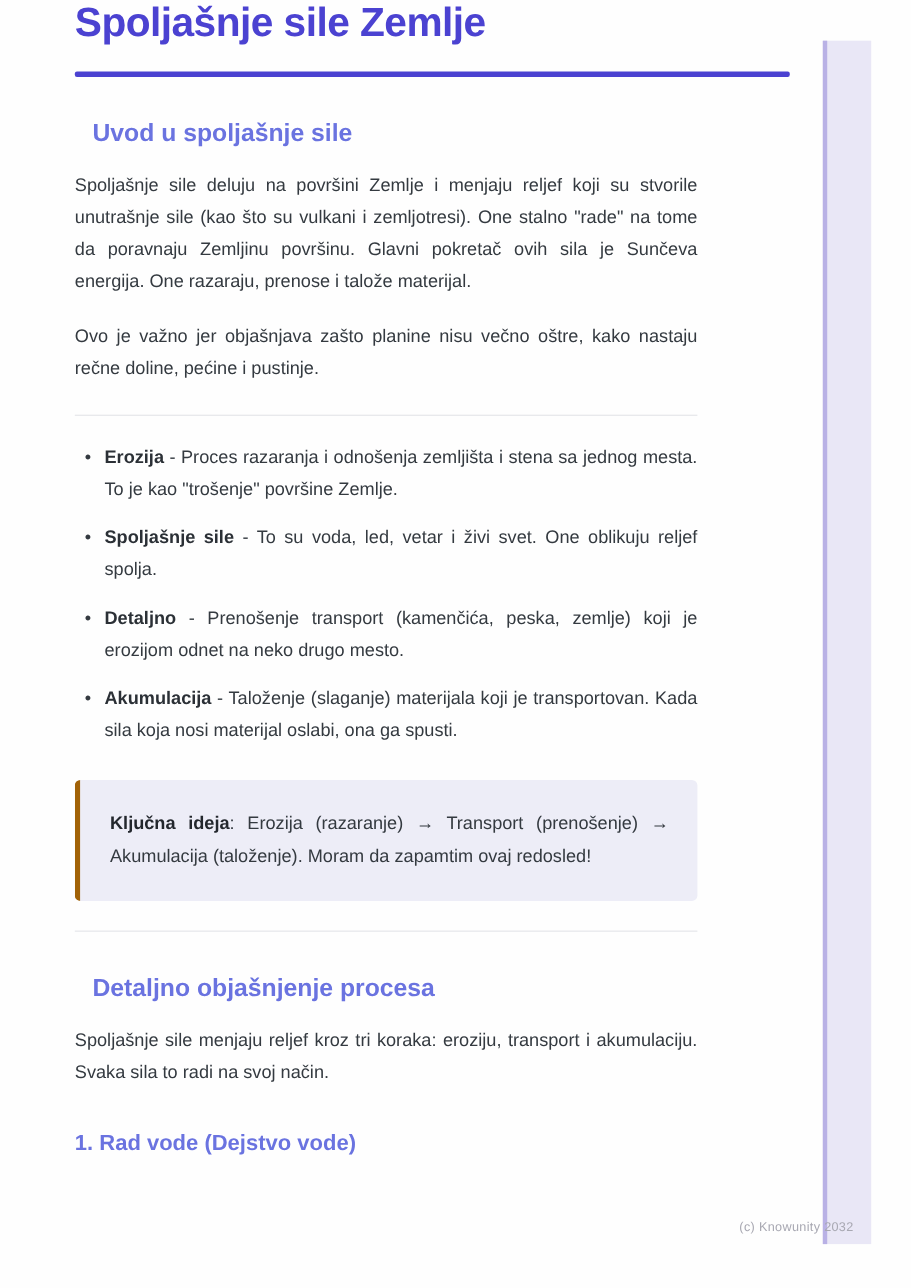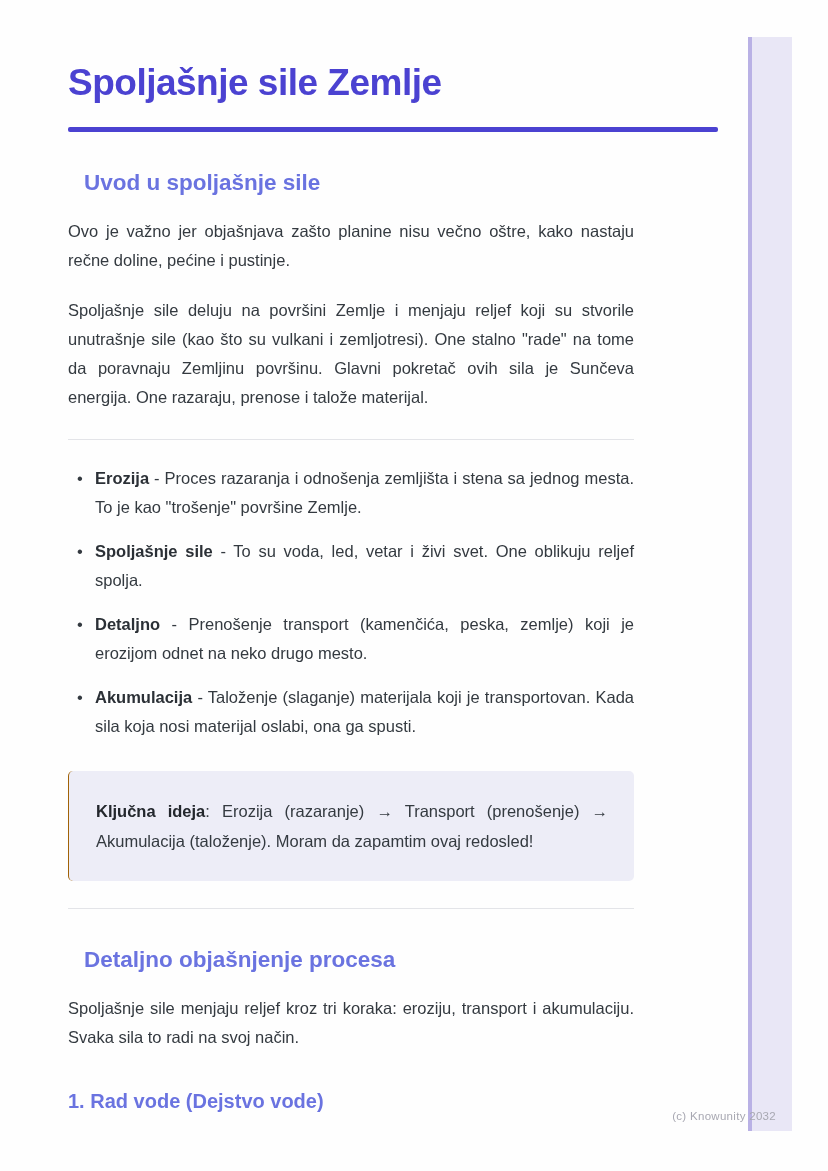--- a/index.html
+++ b/index.html
@@ -24,21 +24,20 @@
     background: #e9e7f6;
     border-left: 4px solid #b9b1e5;
   }
   .content {
     position: relative;
     margin-left: 68px;
     width: 566px;
     z-index: 1;
   }
   .doc-title {
-    padding-top: 62px;
     font-size: 37px;
     font-weight: bold;
     letter-spacing: -0.5px;
     color: #4b42d1;
     line-height: 1.15;
   }
   .title-rule {
     width: 650px;
     height: 5px;
     background: #4b42d1;
@@ -86,21 +85,21 @@
     content: "\2022";
     position: absolute;
     left: 9px;
     top: 0;
     color: #343a40;
   }
   .term { font-weight: bold; color: #2b3036; }
   .callout {
     margin-top: 30px;
     background: #ededf7;
-    border-left: 1px solid #a16207;
+    border-left: 5px solid #a16207;
     border-radius: 5px;
     padding: 25px 26px 25px 27px;
     font-size: 16.5px;
     line-height: 30px;
     text-align: justify;
     color: #343a40;
   }
   .callout .term { color: #23272d; }
   .watermark {
     position: absolute;
@@ -118,22 +117,22 @@
 <div class="page">
 
   <div class="side-strip"></div>
 
   <div class="content">
 
     <h1 class="doc-title">Spoljašnje sile Zemlje</h1>
     <div class="title-rule"></div>
 
     <h2 class="section-heading">Uvod u spoljašnje sile</h2>
+    <p class="body-text">Spoljašnje sile deluju na površini Zemlje i menjaju reljef koji su stvorile unutrašnje sile (kao što su vulkani i zemljotresi). One stalno "rade" na tome da poravnaju Zemljinu površinu. Glavni pokretač ovih sila je Sunčeva energija. One razaraju, prenose i talože materijal.</p>
     <p class="body-text">Ovo je važno jer objašnjava zašto planine nisu večno oštre, kako nastaju rečne doline, pećine i pustinje.</p>
-    <p class="body-text">Spoljašnje sile deluju na površini Zemlje i menjaju reljef koji su stvorile unutrašnje sile (kao što su vulkani i zemljotresi). One stalno "rade" na tome da poravnaju Zemljinu površinu. Glavni pokretač ovih sila je Sunčeva energija. One razaraju, prenose i talože materijal.</p>
 
     <hr class="divider">
 
 
     <ul class="term-list">
       <li><span class="term">Erozija</span><span> - Proces razaranja i odnošenja zemljišta i stena sa jednog mesta. To je kao "trošenje" površine Zemlje.</span></li>
       <li><span class="term">Spoljašnje sile</span><span> - To su voda, led, vetar i živi svet. One oblikuju reljef spolja.</span></li>
       <li><span class="term">Detaljno</span><span> - Prenošenje transport (kamenčića, peska, zemlje) koji je erozijom odnet na neko drugo mesto.</span></li>
       <li><span class="term">Akumulacija</span><span> - Taloženje (slaganje) materijala koji je transportovan. Kada sila koja nosi materijal oslabi, ona ga spusti.</span></li>
     </ul>

